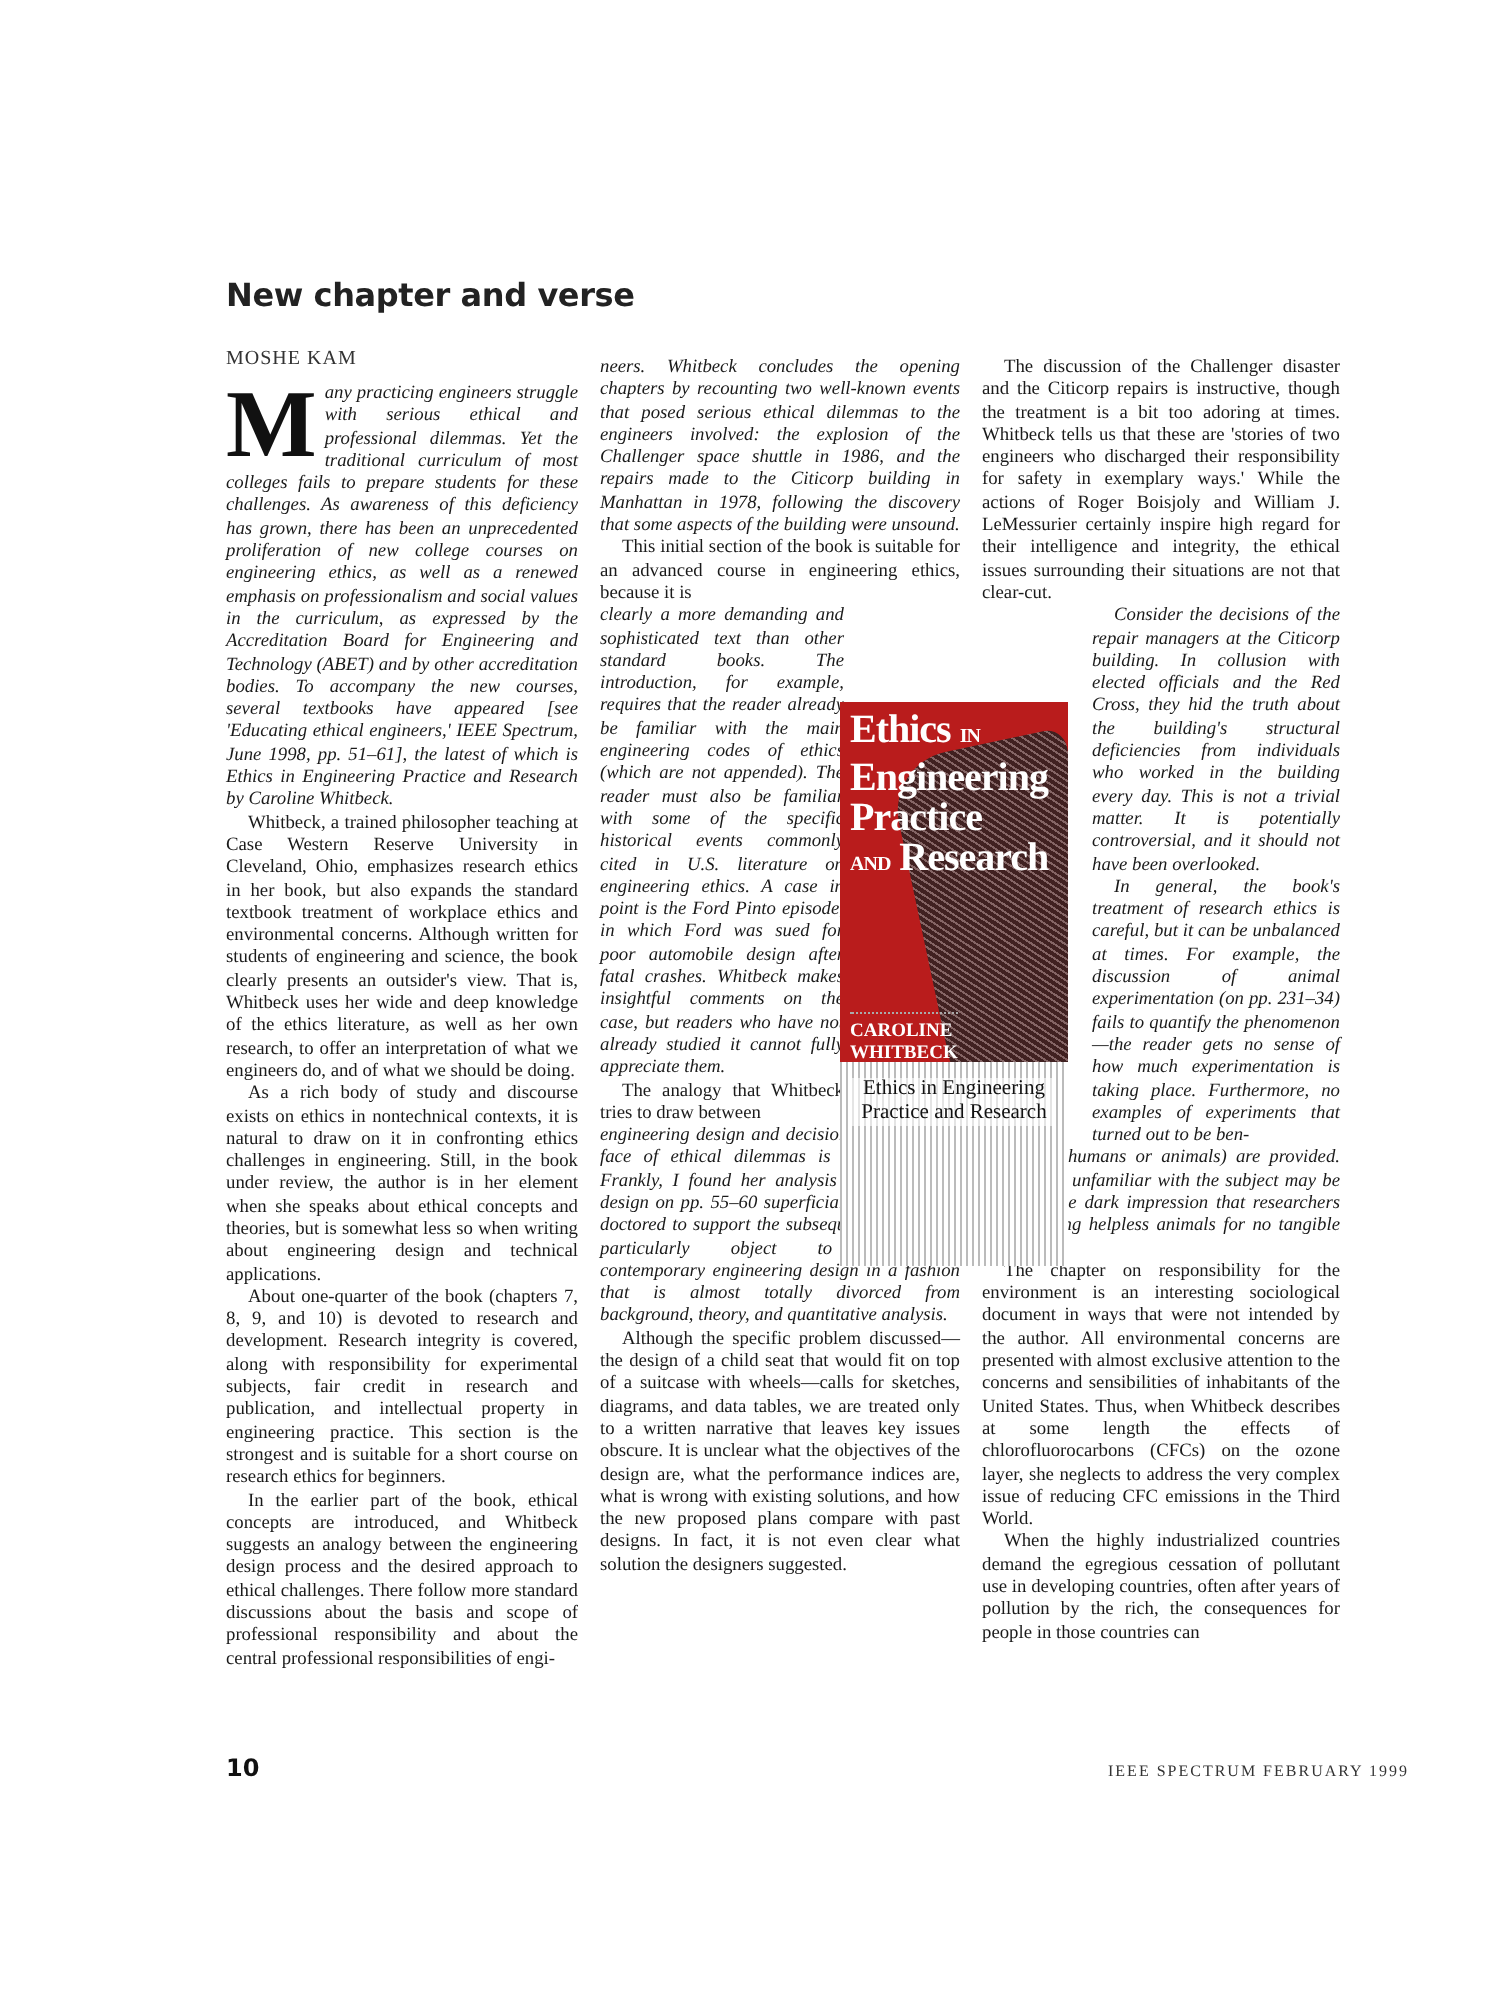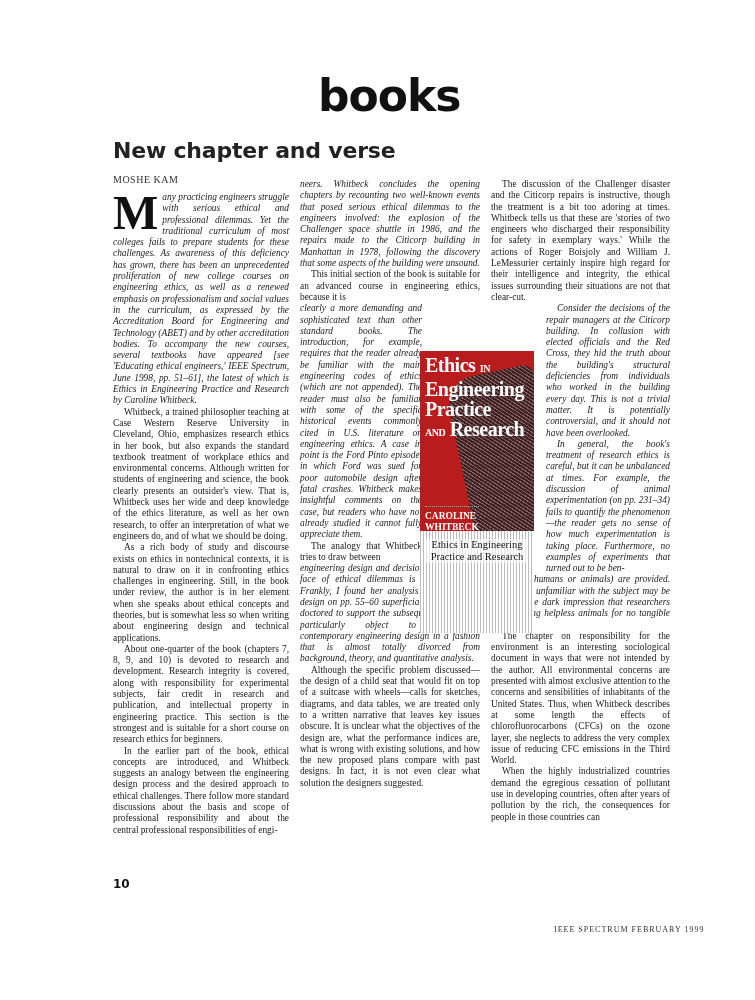--- a/index.html
+++ b/index.html
@@ -6,21 +6,21 @@
   body { width: 755px; height: 1000px; position: relative; overflow: hidden; color: #111; }
   .page { position: absolute; left: 0; top: 0; width: 755px; height: 1000px; }
   .section-head {
     position: absolute; left: 318px; top: 70px;
     font-family: "DejaVu Sans", sans-serif; font-weight: bold;
     font-size: 44px; letter-spacing: -1px; color: #111;
   }
   .title {
     position: absolute; left: 113px; top: 138px;
     font-family: "DejaVu Sans", sans-serif; font-weight: bold;
-    font-size: 22px; color: #222; letter-spacing: -0.2px;
+    font-size: 16px; color: #222; letter-spacing: -0.2px;
   }
   .byline {
     position: absolute; left: 113px; top: 174px;
     font-family: "Liberation Serif", serif; font-size: 10px;
     letter-spacing: 0.5px; color: #333; text-align: right;
   }
   .col {
     position: absolute; top: 179px;
     font-family: "Liberation Serif", serif; font-size: 9.4px; line-height: 11.3px;
     text-align: justify; color: #1a1a1a;
@@ -63,30 +63,29 @@
   .cover-back-title {
     position: absolute; left: 6px; top: 8px; width: 102px; text-align: center;
     font-family: "Liberation Serif", serif; font-size: 10.5px; line-height: 12px;
     color: #111; background: rgba(255,255,255,0.6);
   }
   .folio {
     position: absolute; left: 113px; top: 877px;
     font-family: "DejaVu Sans", sans-serif; font-weight: bold; font-size: 12px;
   }
   .footer-right {
-    position: absolute; left: 554px; top: 925px;
+    position: absolute; left: 554px; top: 881px;
     font-family: "Liberation Serif", serif; font-size: 8px; letter-spacing: 1px; color: #333;
   }
 </style>
 </head>
 <body>
 
 <div class="page">
 
-  <div class="section-head">books</div>
   <div class="title">New chapter and verse</div>
   <div class="byline">MOSHE KAM</div>
 
   <div class="col col1">
     <span class="dropcap">M</span>
     <p class="first">any practicing engineers struggle with serious ethical and professional dilemmas. Yet the traditional curriculum of most colleges fails to prepare students for these challenges. As awareness of this deficiency has grown, there has been an unprecedented proliferation of new college courses on engineering ethics, as well as a renewed emphasis on professionalism and social values in the curriculum, as expressed by the Accreditation Board for Engineering and Technology (ABET) and by other accreditation bodies. To accompany the new courses, several textbooks have appeared [see 'Educating ethical engineers,' IEEE Spectrum, June 1998, pp. 51–61], the latest of which is Ethics in Engineering Practice and Research by Caroline Whitbeck.</p>
     <p>Whitbeck, a trained philosopher teaching at Case Western Reserve University in Cleveland, Ohio, emphasizes research ethics in her book, but also expands the standard textbook treatment of workplace ethics and environmental concerns. Although written for students of engineering and science, the book clearly presents an outsider's view. That is, Whitbeck uses her wide and deep knowledge of the ethics literature, as well as her own research, to offer an interpretation of what we engineers do, and of what we should be doing.</p>
     <p>As a rich body of study and discourse exists on ethics in nontechnical contexts, it is natural to draw on it in confronting ethics challenges in engineering. Still, in the book under review, the author is in her element when she speaks about ethical concepts and theories, but is somewhat less so when writing about engineering design and technical applications.</p>
     <p>About one-quarter of the book (chapters 7, 8, 9, and 10) is devoted to research and development. Research integrity is covered, along with responsibility for experimental subjects, fair credit in research and publication, and intellectual property in engineering practice. This section is the strongest and is suitable for a short course on research ethics for beginners.</p>
     <p>In the earlier part of the book, ethical concepts are introduced, and Whitbeck suggests an analogy between the engineering design process and the desired approach to ethical challenges. There follow more standard discussions about the basis and scope of professional responsibility and about the central professional responsibilities of engi-</p>

